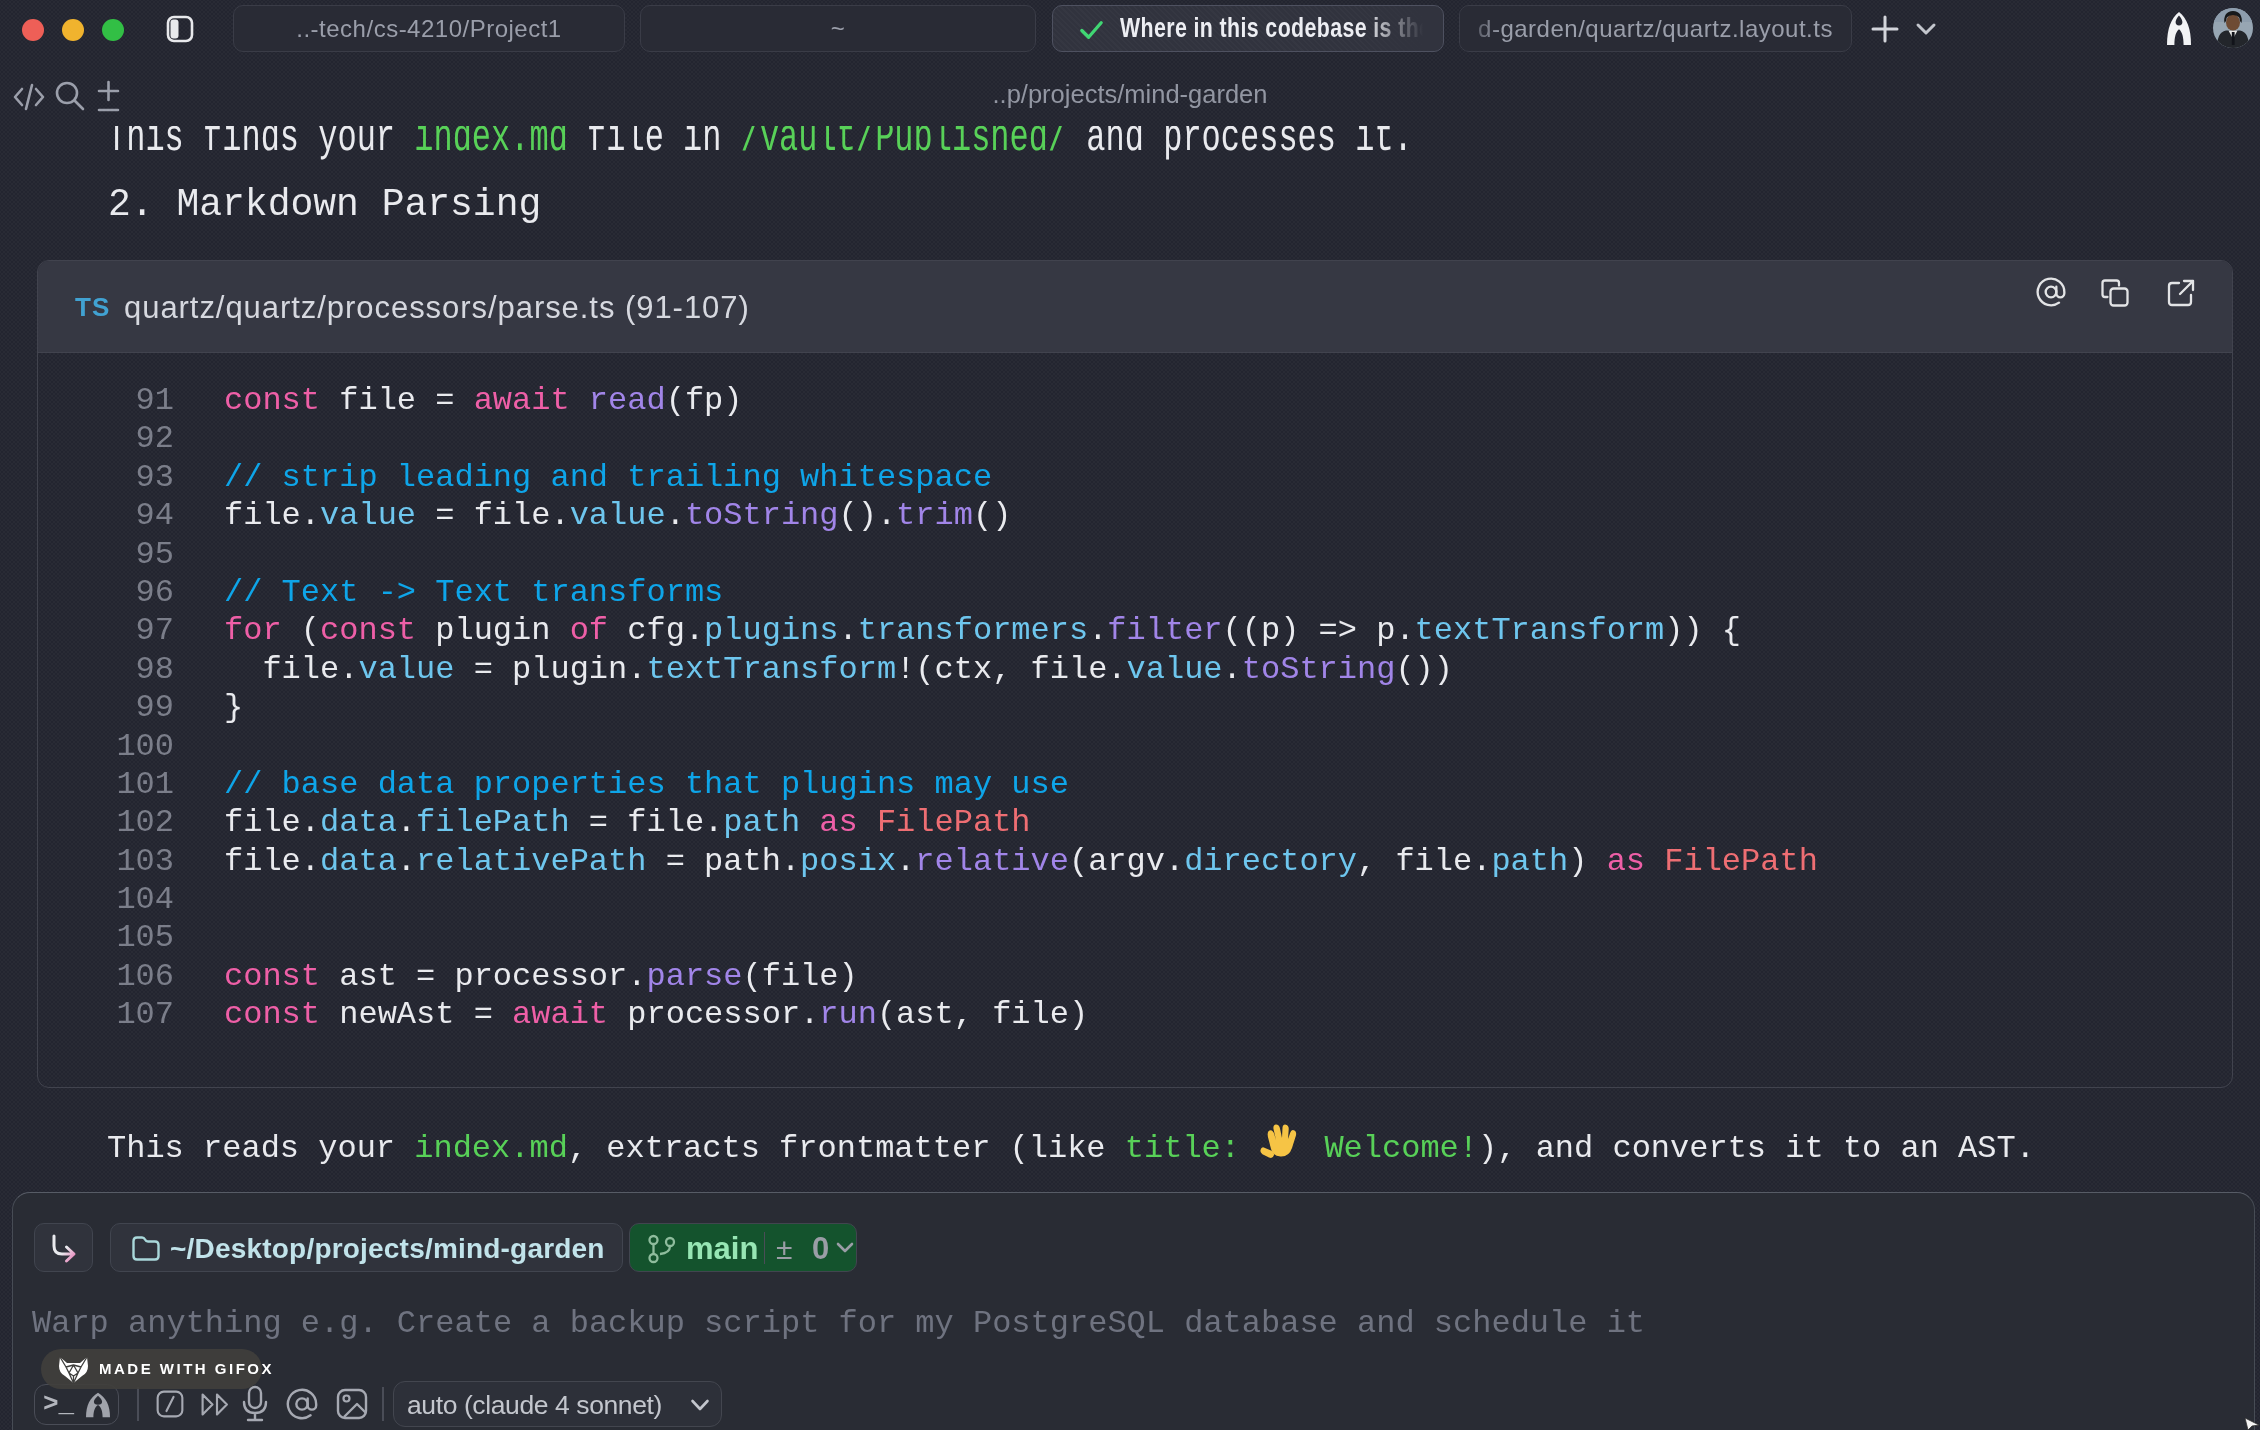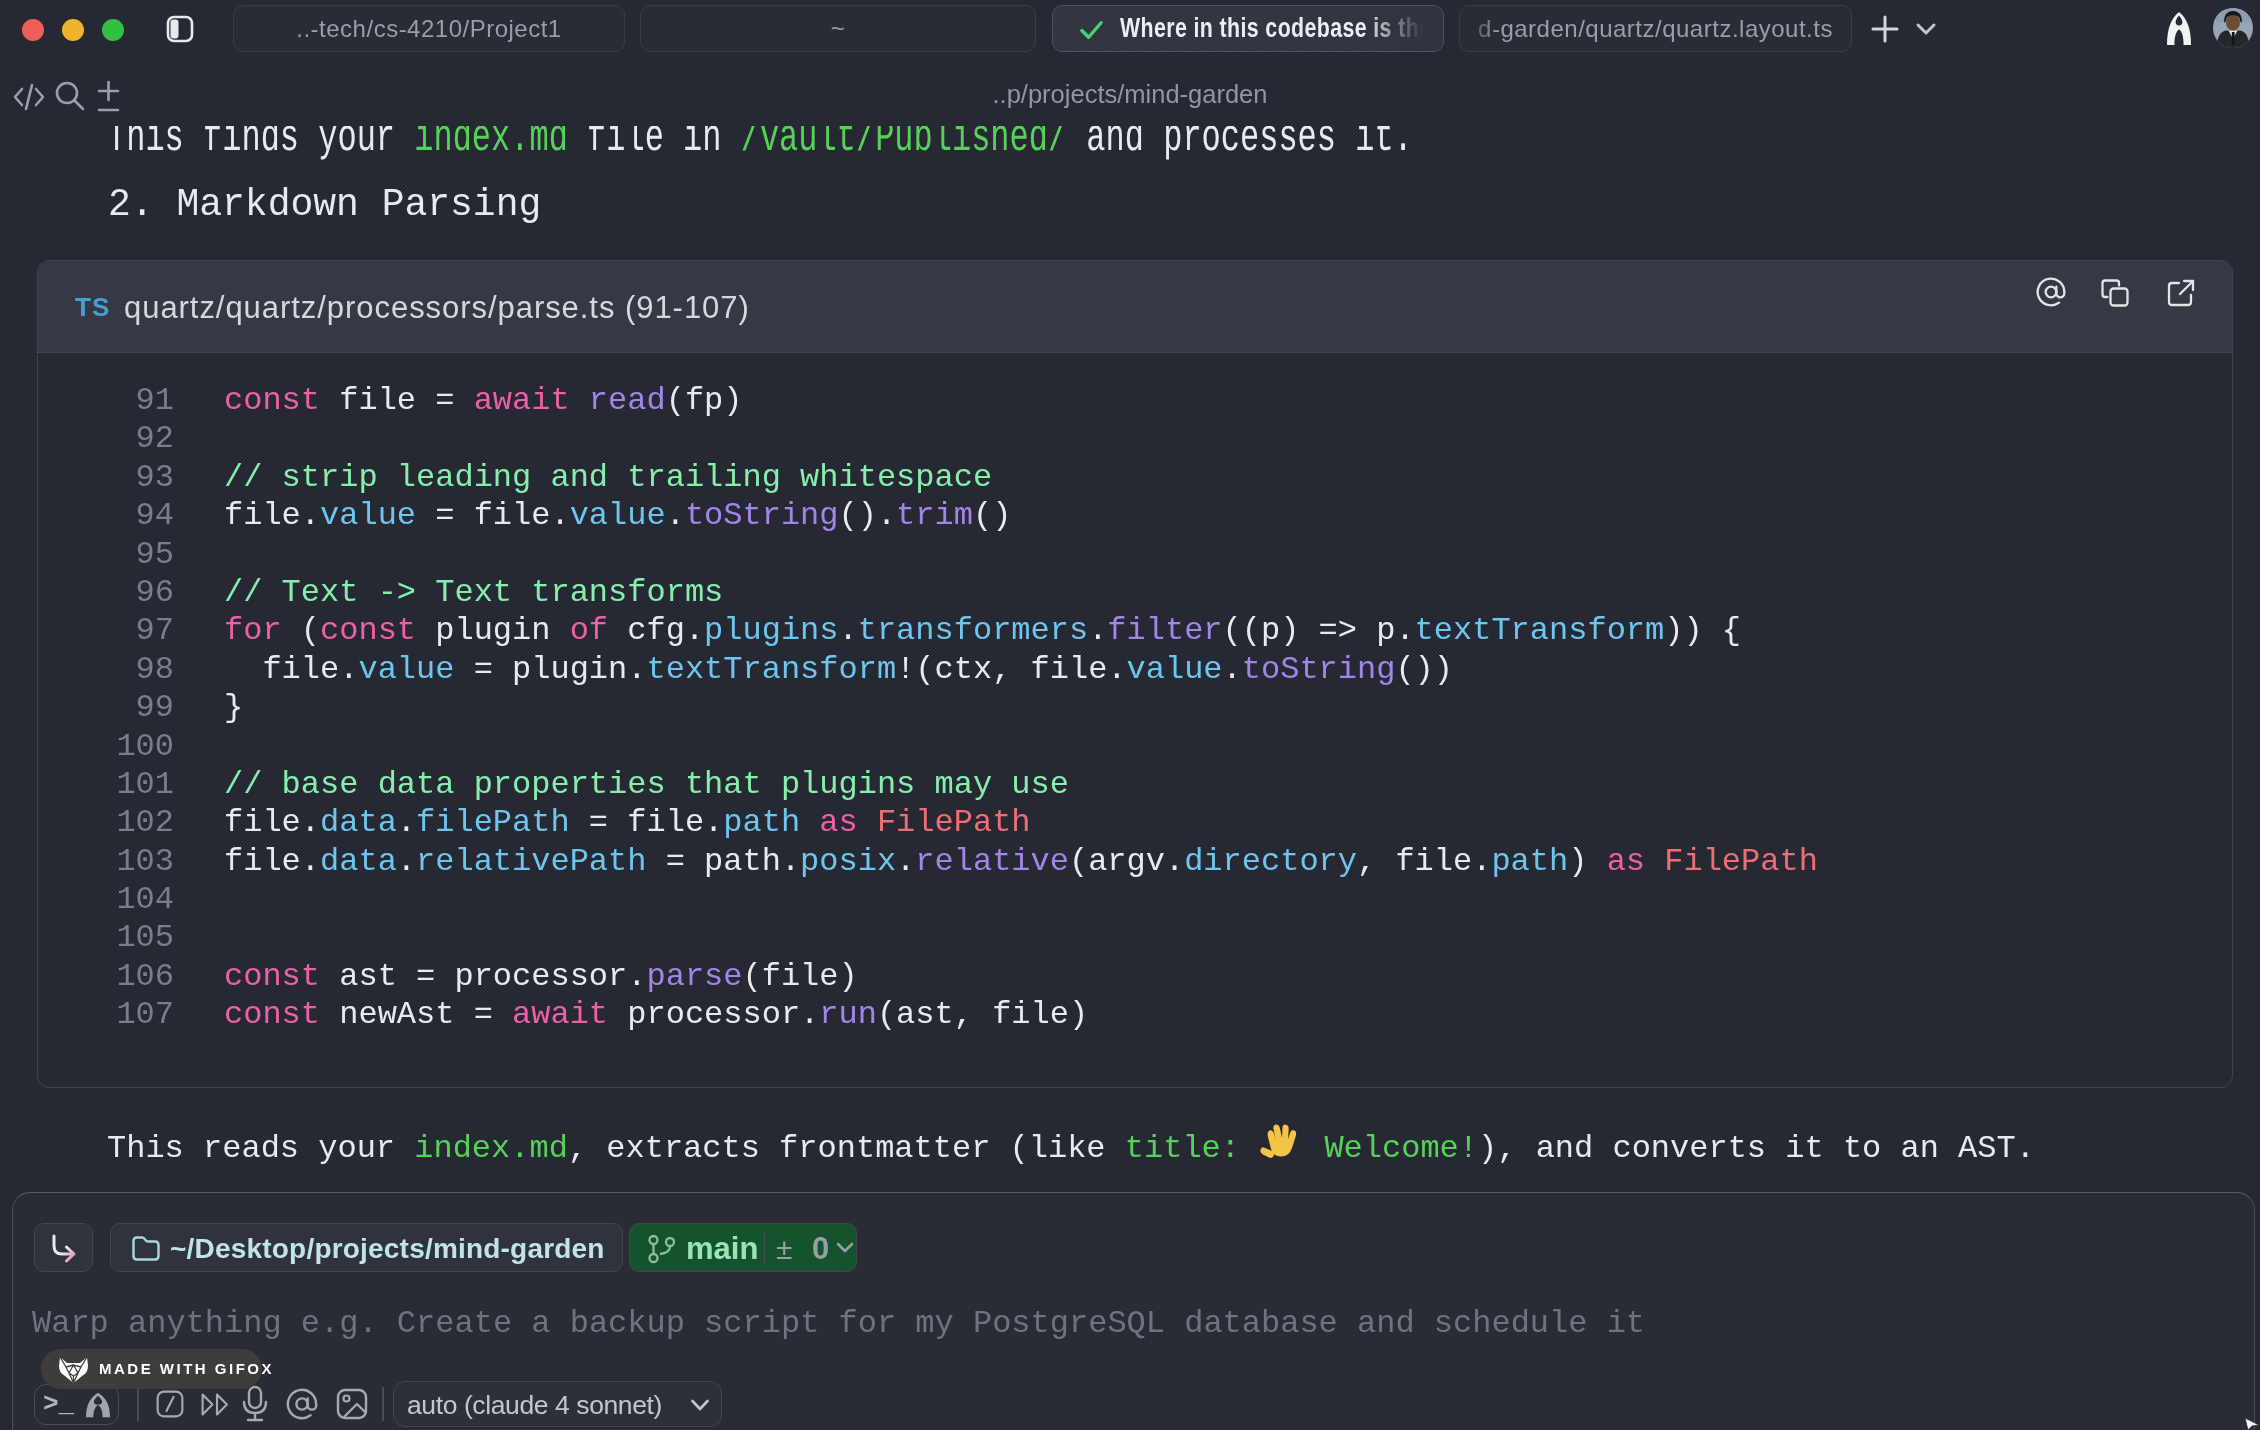--- a/index.html
+++ b/index.html
@@ -37,21 +37,21 @@
     background:#363843; border-radius:11px 11px 0 0;
     border-bottom:1px solid #41434e;
   }
   #codebody { position:absolute; left:0; top:93px; width:100%; }
   .cl { position:relative; height:38.4px; font-size:32px; white-space:pre; }
   .ln { position:absolute; left:0; top:0; width:136px; text-align:right; color:#7b7e8a; }
   .ct { position:absolute; left:186px; top:0; }
   .pk { color:#ee5fa7;margin-top:16px; }
   .pu { color:#a185e8; }
   .cy { color:#6ec6ee; }
-  .cm { color:#86efac;text-align:right; }
+  .cm { color:#0ea5e9;text-align:right; }
   .wh { color:#e9eaee; }
   .sa { color:#ee6e73; }
 
   .chat-text { color:#e9eaee; font-size:32px; white-space:pre; }
   .gr { color:#58d158; }
 
   
   #panel {
     position:absolute; left:12px; top:1192px; width:2243px; height:300px;
     background:#292c34; border:1px solid #474c55; border-top-color:#575c66; border-radius:18px;

